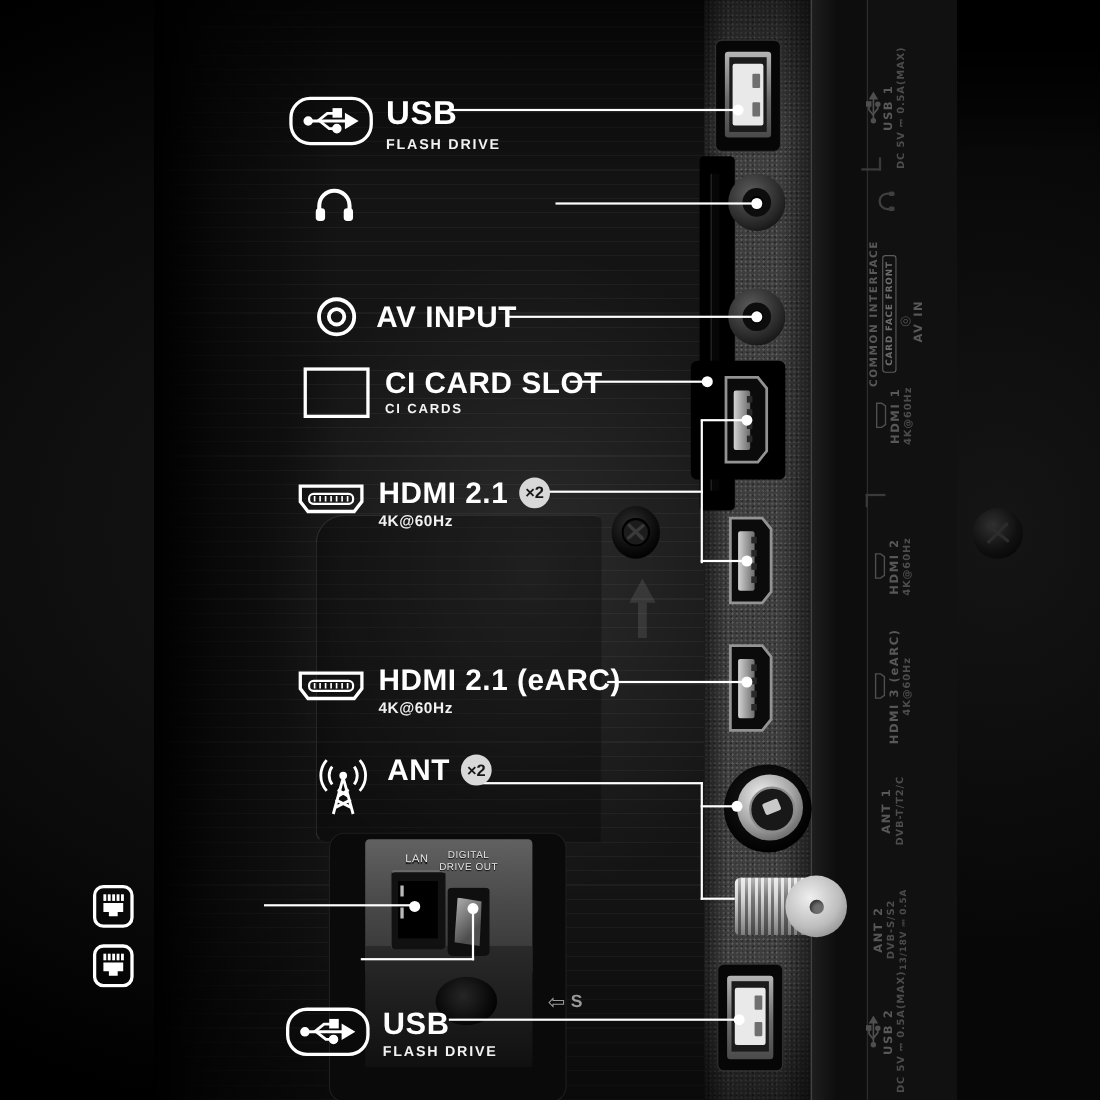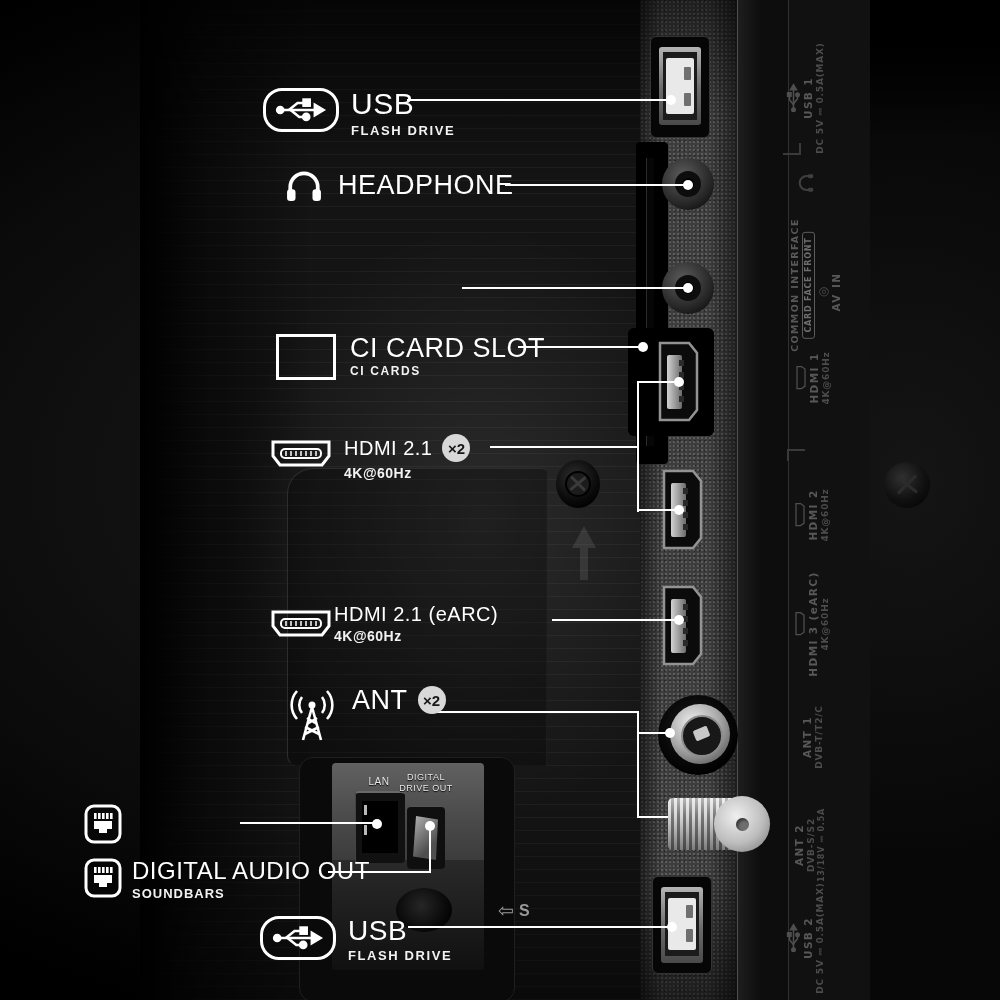--- a/index.html
+++ b/index.html
@@ -100,22 +100,22 @@
   .opt-port{left:407px;top:806px;width:38px;height:62px;background:#0f0f0f;border-radius:4px;border-top:1px solid #555;}
   .opt-port .flap{position:absolute;left:6px;top:9px;width:25px;height:44px;background:linear-gradient(135deg,#b2b2b2,#4f4f4f 70%);
     clip-path:polygon(12% 0,100% 8%,92% 100%,0 92%);}
 
   
   .line{background:#fff;z-index:6;}
   .dot{width:10px;height:10px;border-radius:50%;background:#fff;z-index:7;}
 
   .co{display:flex;z-index:8;color:#fff;}
   .co .col{display:flex;flex-direction:column;}
-  .co-title{font-weight:normal;font-size:27px;letter-spacing:.5px;line-height:1.05;white-space:nowrap;}
-  .co-title.big{font-size:20px;}
+  .co-title{font-weight:bold;font-size:27px;letter-spacing:.5px;line-height:1.05;white-space:nowrap;}
+  .co-title.big{font-size:27px;}
   .co-sub{font-weight:bold;font-size:13px;letter-spacing:1.6px;color:#f2f2f2;margin-top:3px;white-space:nowrap;}
   .badge{display:inline-flex;align-items:center;justify-content:center;width:28px;height:28px;border-radius:50%;
     background:#d8d8d8;color:#161616;font-size:15px;font-weight:bold;margin-left:10px;flex:0 0 auto;}
   .title-row{display:flex;align-items:center;}
   .pill{width:70px;height:38px;border:3px solid #fff;border-radius:19px;display:flex;align-items:center;justify-content:center;flex:0 0 auto;}
   .icon-rect{width:54px;height:40px;border:3px solid #fff;flex:0 0 auto;}
 
   
   .bay-label{color:#e8e8e8;font-size:10px;font-weight:normal;letter-spacing:.5px;text-align:center;z-index:4;
     text-shadow:0 1px 1px #000;line-height:1.25;}
@@ -393,23 +393,29 @@
       <span class="co-sub">FLASH DRIVE</span>
     </div>
   </div>
 
   <div class="abs co" style="left:286px;top:166px;gap:16px;align-items:center">
     <svg width="36" height="38" viewBox="0 0 34 32">
       <path d="M4,26 v-8 a13,13 0 0 1 26,0 v8" fill="none" stroke="#fff" stroke-width="3.5"></path>
       <rect x="1" y="20" width="8" height="11" rx="3" fill="#fff"></rect>
         <rect x="25" y="20" width="8" height="11" rx="3" fill="#fff"></rect>
     </svg>
-    <span class="co-title">HEADPHONE</span>
-  </div>
-
+  </div>
+
+  <div class="abs co" style="left:286px;top:268px;gap:16px;align-items:center">
+    <svg width="40" height="40" viewBox="0 0 40 40">
+      <circle cx="20" cy="20" r="16" fill="none" stroke="#fff" stroke-width="3.5"></circle>
+      <circle cx="20" cy="20" r="7" fill="none" stroke="#fff" stroke-width="3.5"></circle>
+    </svg>
+    <span class="co-title">AV INPUT</span>
+  </div>
 
   <div class="abs co" style="left:276px;top:334px;gap:14px">
     <div class="icon-rect"></div>
     <div class="col">
       <span class="co-title">CI CARD SLOT</span>
       <span class="co-sub" style="font-size:12px;margin-top:2px">CI CARDS</span>
     </div>
   </div>
 
   <div class="abs co" style="left:268px;top:434px;gap:10px">
@@ -428,21 +434,21 @@
     </svg>
     <div class="col">
       <div class="title-row">
         <span class="co-title big">HDMI 2.1</span>
         <span class="badge">×2</span>
       </div>
       <span class="co-sub" style="font-size:14px;letter-spacing:.5px">4K@60Hz</span>
     </div>
   </div>
 
-  <div class="abs co" style="left:268px;top:604px;">
+  <div class="abs co" style="left:268px;top:604px;gap:10px">
     <svg width="66" height="36" viewBox="0 0 66 36" style="margin-top:2px">
       <path d="M5,6 h56 v14 l-7,9 h-42 l-7,-9 z" fill="none" stroke="#fff" stroke-width="3"></path>
       <rect x="13" y="13" width="40" height="9" rx="4" fill="none" stroke="#fff" stroke-width="2"></rect>
       <g stroke="#fff" stroke-width="1.5">
           <line x1="18" y1="15" x2="18" y2="20"></line>
           <line x1="23" y1="15" x2="23" y2="20"></line>
           <line x1="28" y1="15" x2="28" y2="20"></line>
           <line x1="33" y1="15" x2="33" y2="20"></line>
           <line x1="38" y1="15" x2="38" y2="20"></line>
           <line x1="43" y1="15" x2="43" y2="20"></line>
@@ -491,24 +497,20 @@
       <rect x="2" y="2" width="34" height="36" rx="8" fill="none" stroke="#fff" stroke-width="3"></rect>
       <g fill="#fff">
           <rect x="10" y="9" width="2.6" height="6"></rect>
           <rect x="14" y="9" width="2.6" height="6"></rect>
           <rect x="18" y="9" width="2.6" height="6"></rect>
           <rect x="22" y="9" width="2.6" height="6"></rect>
           <rect x="26" y="9" width="2.6" height="6"></rect>
       <path d="M10,17 h18 v8 h-5 v4 h-8 v-4 h-5 z"></path>
         </g>
     </svg>
-    <div class="col">
-      <span class="co-title" style="font-size:24px">DIGITAL AUDIO OUT</span>
-      <span class="co-sub" style="font-size:13px;letter-spacing:1px">SOUNDBARS</span>
-    </div>
   </div>
 
   <div class="abs co" style="left:260px;top:916px;gap:12px">
     <div class="pill">
       <svg width="52" height="26" viewBox="0 0 60 28">
         <g stroke="#fff" stroke-width="3" fill="#fff">
           <circle cx="6" cy="14" r="3.5"></circle>
             <line x1="6" y1="14" x2="46" y2="14"></line>
           <polygon points="46,8 46,20 56,14"></polygon>
             <path d="M16,14 L26,6 h8" fill="none"></path>

